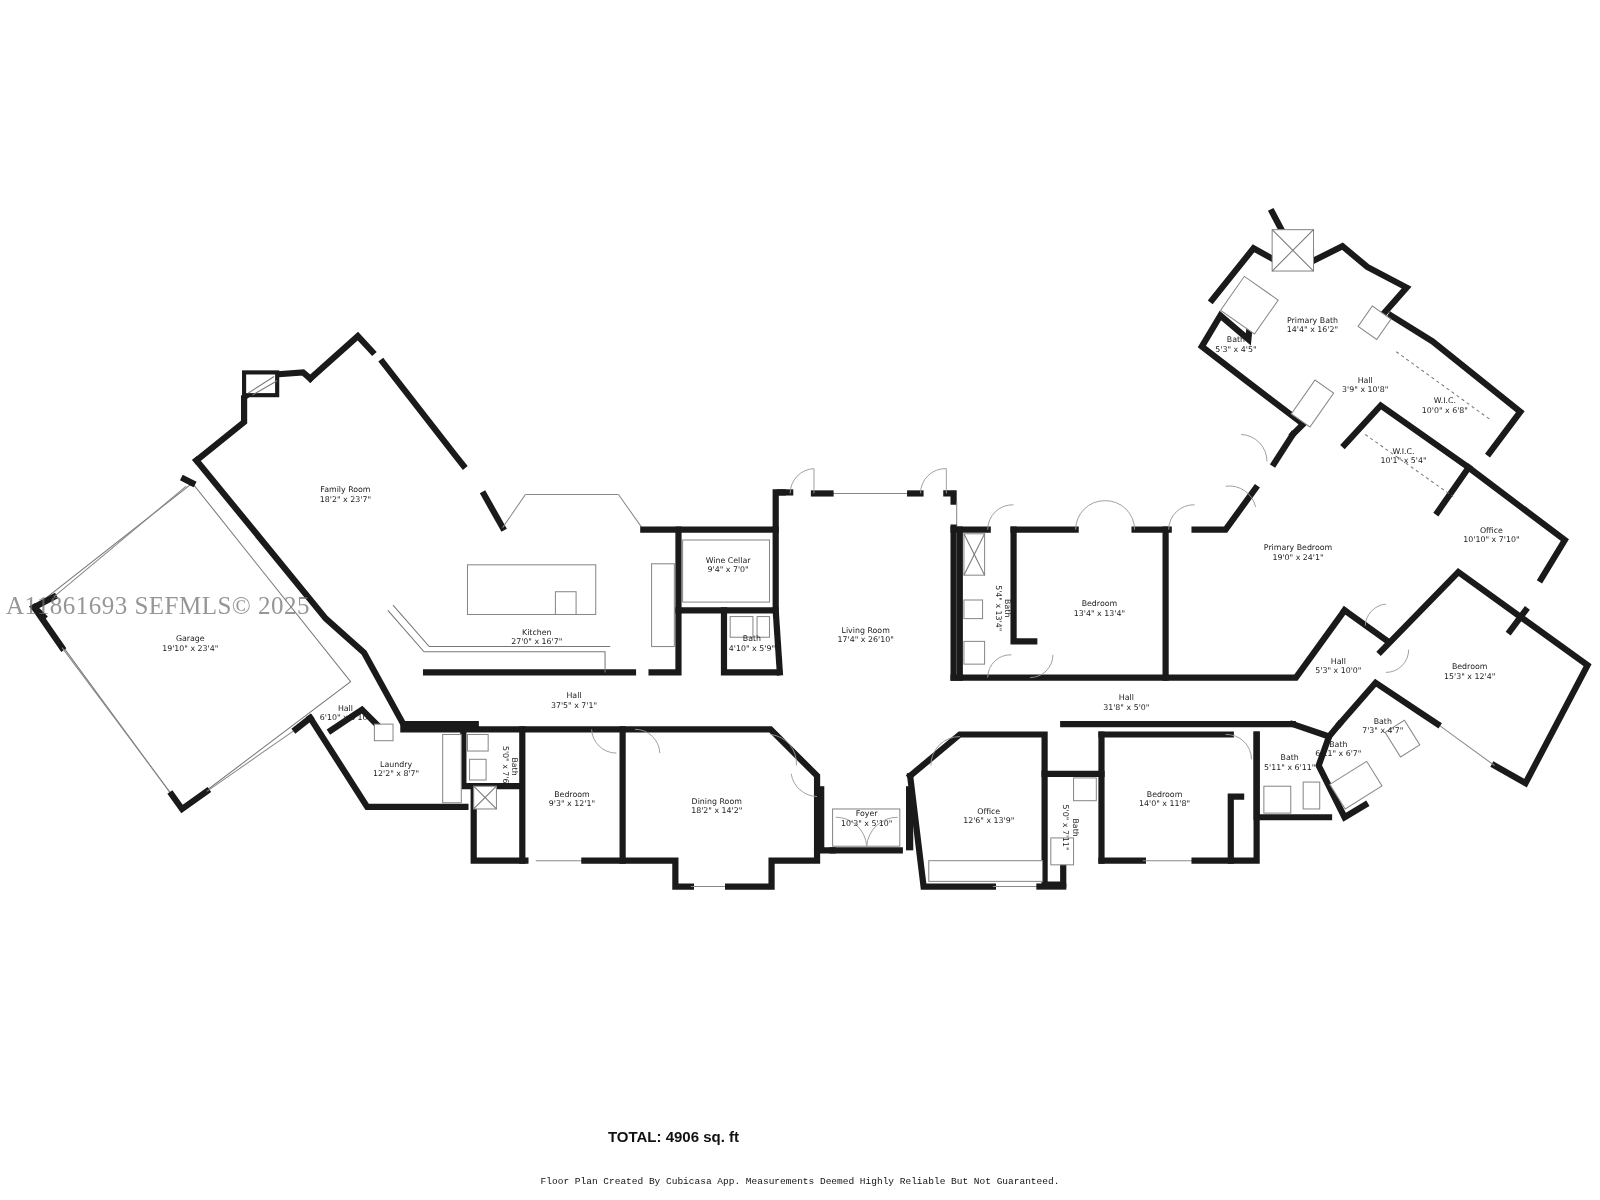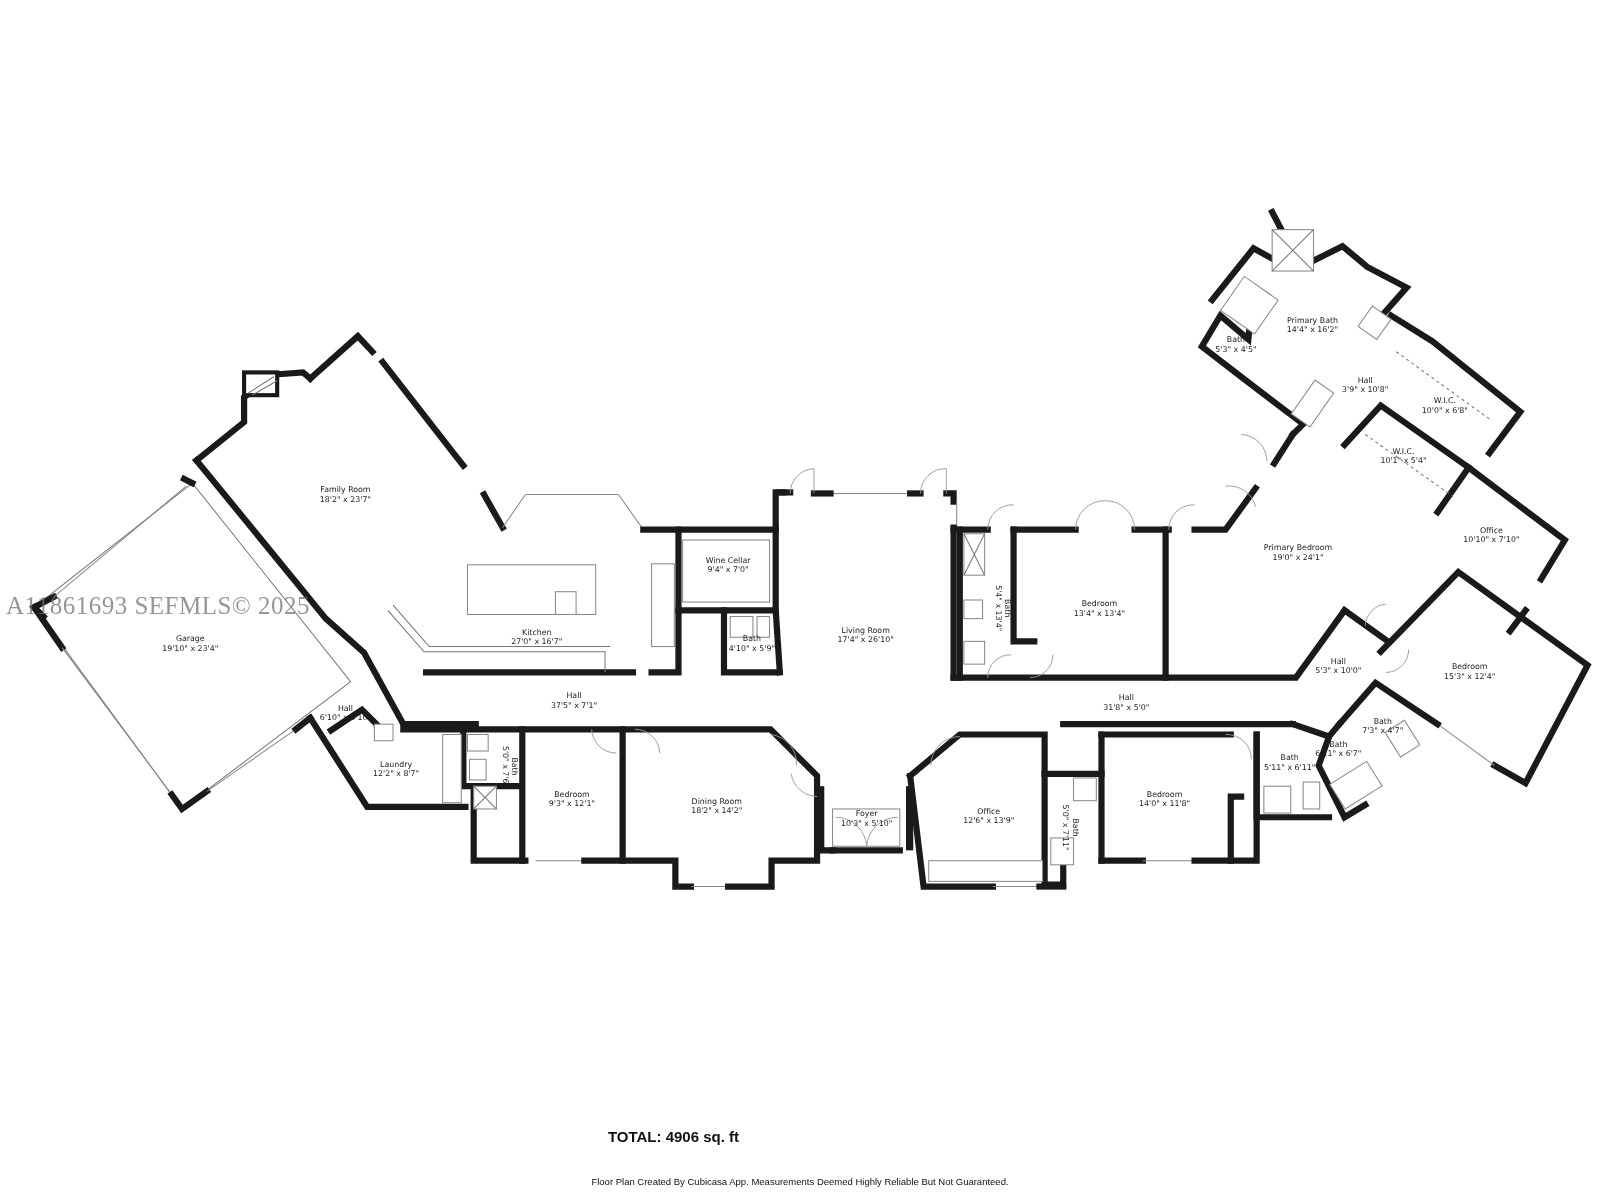--- a/index.html
+++ b/index.html
@@ -7,21 +7,21 @@
   #plan { position:absolute; left:0; top:0; width:1600px; height:1200px; }
   .wall { stroke:#1a1a1a; stroke-width:6; fill:none; stroke-linecap:square; stroke-linejoin:miter; }
   .thin { stroke:#777; stroke-width:1; fill:none; }
   .win { stroke:#888; stroke-width:1; fill:#fff; }
   .door { stroke:#999; stroke-width:0.9; fill:none; }
   .fix { stroke:#888; stroke-width:1; fill:#fff; }
   .solid { fill:#1a1a1a; }
   .lbl { font-family:"DejaVu Sans", sans-serif; font-size:7.6px; fill:#222; text-anchor:middle; }
   .watermark { position:absolute; left:6px; top:592px; font-family:Liberation Serif, serif; font-size:25px; color:rgba(110,110,110,0.72); letter-spacing:0.5px; white-space:nowrap; }
   .total { position:absolute; left:0; width:1347px; top:1128px; text-align:center; font-family:"Liberation Sans", sans-serif; font-weight:bold; font-size:15px; color:#111; }
-  .disclaimer { position:absolute; left:0; width:1600px; top:1176px; text-align:center; font-family:Liberation Sans, sans-serif; font-size:9.5px; color:#111; }
+  .disclaimer { position:absolute; left:0; width:1600px; top:1176px; text-align:center; font-family:Liberation Mono, monospace; font-size:9.5px; color:#111; }
 </style>
 </head>
 <body>
 
 <svg id="plan" viewBox="0 0 1547 1160" preserveAspectRatio="none" xmlns="http://www.w3.org/2000/svg">
 
   <g>
     <polygon class="thin" points="186,467 33,587 176,782 339,659 "></polygon>
     <polyline class="wall" points="186,467 178,463"></polyline>
     <polyline class="wall" points="42,596 33,587 52,577"></polyline>

